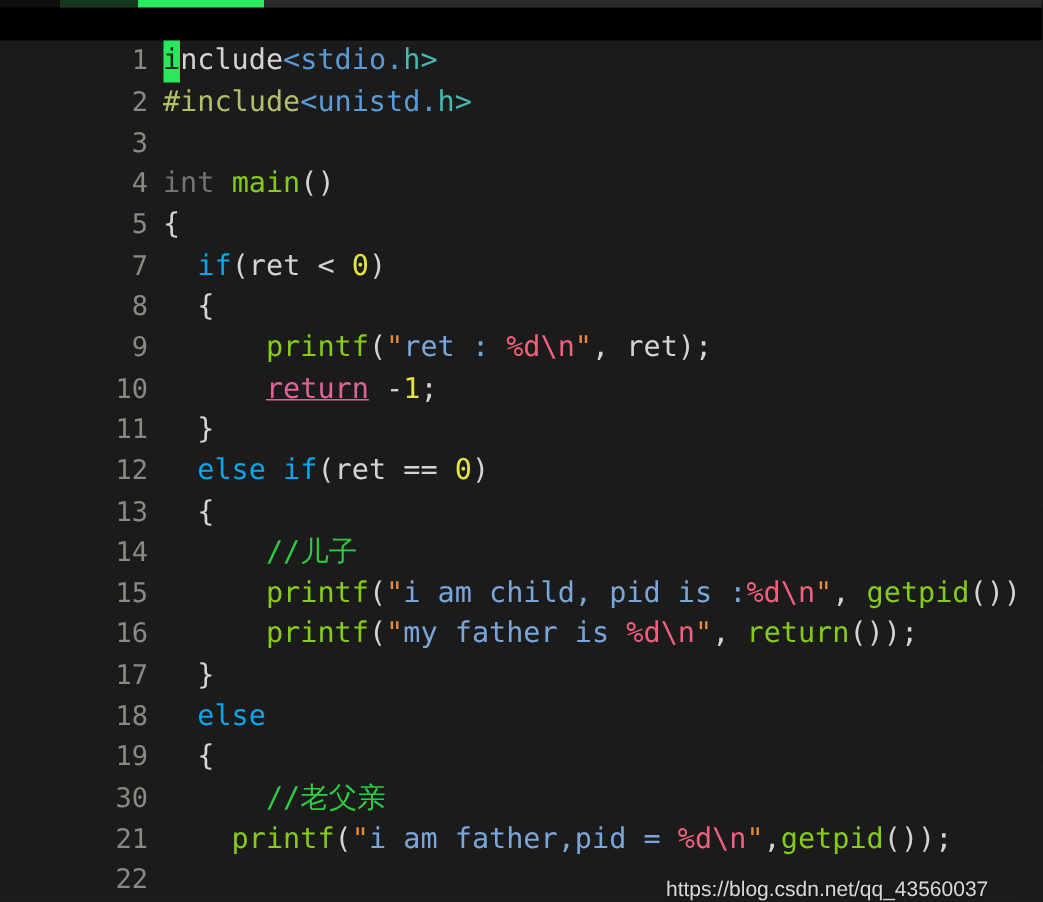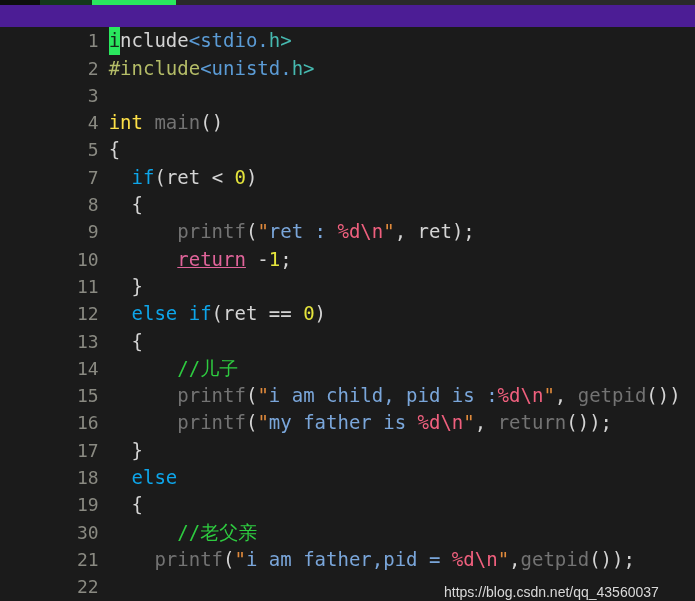--- a/index.html
+++ b/index.html
@@ -59,43 +59,43 @@
 
   .code-line {
     position: relative;
     height: 27.3px;
     line-height: 27.3px;
     white-space: pre;
     font-size: 19px;
     letter-spacing: 0px;
   }
   .code-line.current {
-    background: #4c1d95;
+    background: #000000;
   }
   .ln {
     display: inline-block;
     width: 30px;
     text-align: right;
     color: #8a8a82;
     font-size: 18px;
     -webkit-user-select: none;
     user-select: none;
   }
   .lt {
     display: inline-block;
     padding-left: 10px;
     color: #d4d4d4;
   }
 
   
   .t-pre      { color: #b5bd68; }
   .t-inc      { color: #5b9bd5; }
   .t-inc-h    { color: #46b9b0; }
-  .t-type     { color: #fde047; }
-  .t-fn       { color: #737373; }
+  .t-type     { color: #737373; }
+  .t-fn       { color: #84cc16; }
   .t-punct    { color: #d4d4d4; }
   .t-plain    { color: #d4d4d4; }
   .t-kw       { color: #0ea5e9; }
   .t-kw2      { color: #e0649a; text-decoration: underline; }
   .t-num      { color: #e5e53c; }
   .t-quote    { color: #e08a3c; }
   .t-str      { color: #7aa6da; }
   .t-fmt      { color: #f0607e; text-align: right; }
   .t-comment  { color: #2ecc40; }
   .t-brace    { color: #d4d4d4; }

